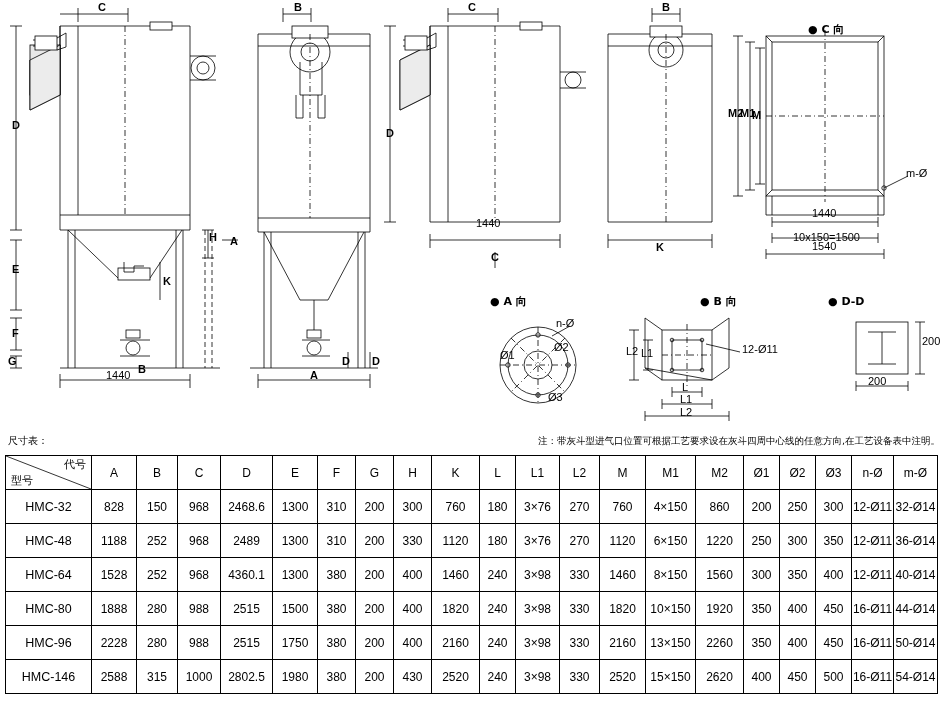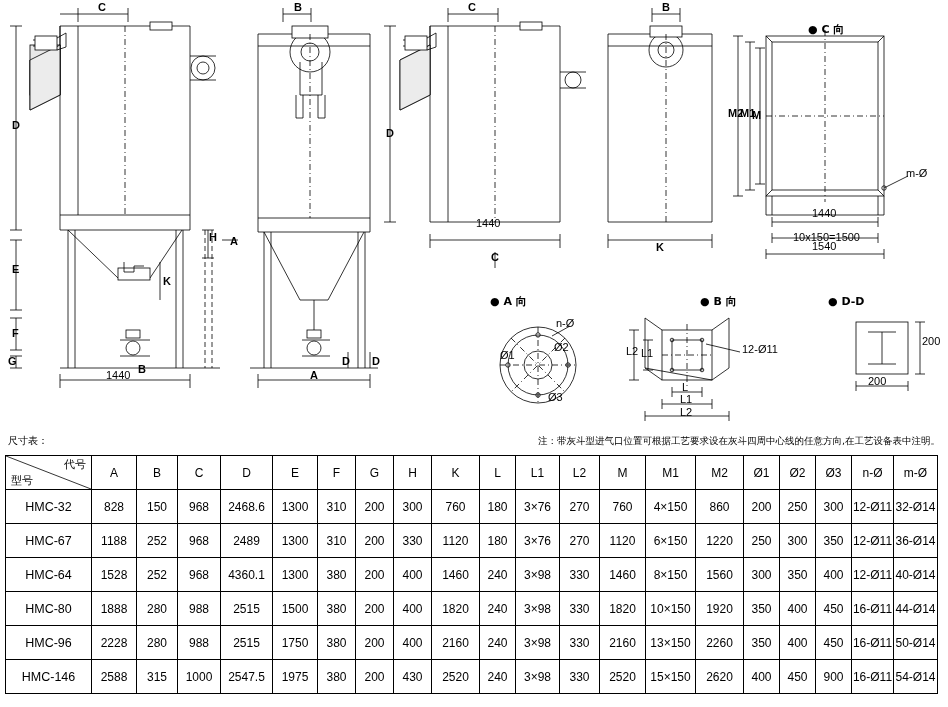--- a/index.html
+++ b/index.html
@@ -411,21 +411,21 @@
           <td>760</td>
           <td>4×150</td>
           <td>860</td>
           <td>200</td>
           <td>250</td>
           <td>300</td>
           <td>12-Ø11</td>
           <td>32-Ø14</td>
         </tr>
         <tr>
-          <td class="model">HMC-67</td>
+          <td class="model">HMC-48</td>
           <td>1188</td>
           <td>252</td>
           <td>968</td>
           <td>2489</td>
           <td>1300</td>
           <td>310</td>
           <td>200</td>
           <td>330</td>
           <td>1120</td>
           <td>180</td>
@@ -507,33 +507,33 @@
           <td>400</td>
           <td>450</td>
           <td>16-Ø11</td>
           <td>50-Ø14</td>
         </tr>
         <tr>
           <td class="model">HMC-146</td>
           <td>2588</td>
           <td>315</td>
           <td>1000</td>
-          <td>2547.5</td>
-          <td>1975</td>
+          <td>2802.5</td>
+          <td>1980</td>
           <td>380</td>
           <td>200</td>
           <td>430</td>
           <td>2520</td>
           <td>240</td>
           <td>3×98</td>
           <td>330</td>
           <td>2520</td>
           <td>15×150</td>
           <td>2620</td>
           <td>400</td>
           <td>450</td>
-          <td>900</td>
+          <td>500</td>
           <td>16-Ø11</td>
           <td>54-Ø14</td>
         </tr>
       </tbody>
 </table>
 </div>
 
 </body></html>

